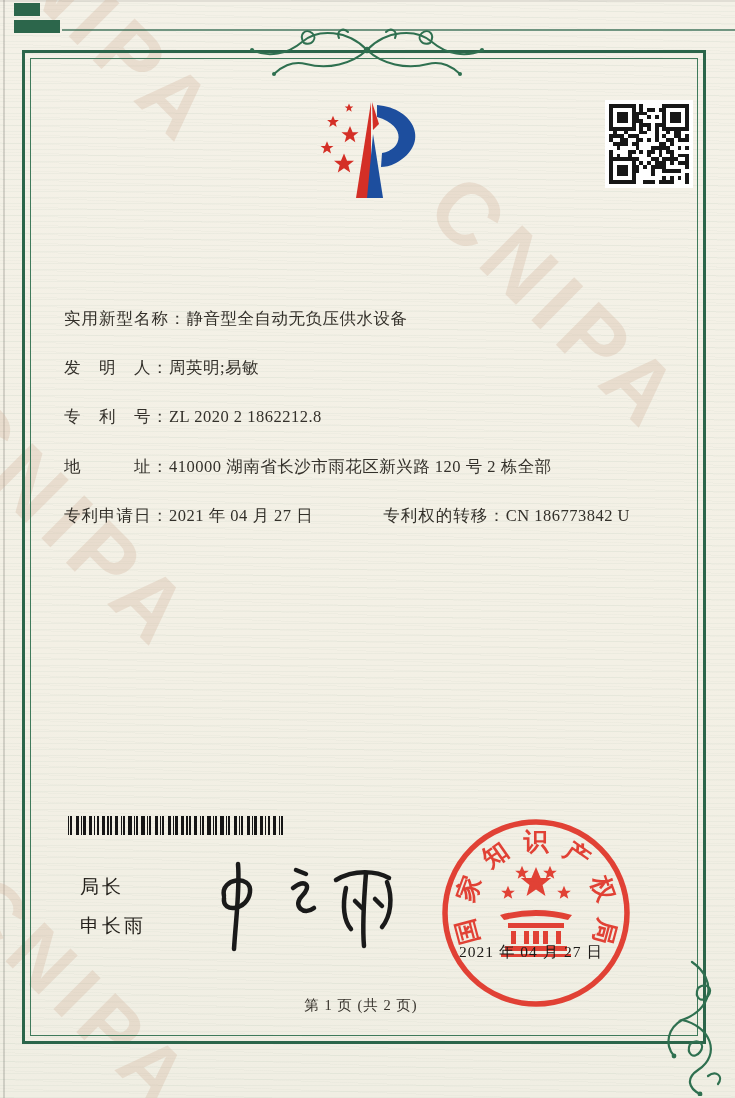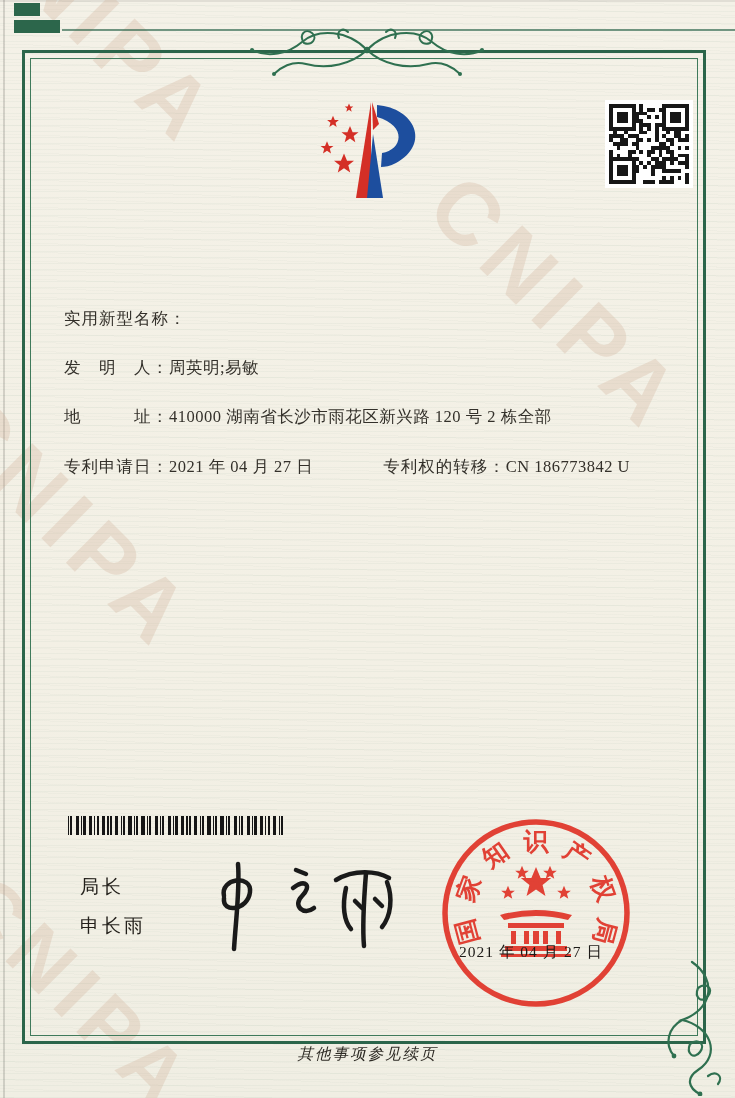--- a/index.html
+++ b/index.html
@@ -367,24 +367,29 @@
     <g fill="#1d4e9e">
       <polygon points="81,34 75,98 91,98"></polygon>
       <path d="M85,5 C123,8 139,44 104,63 C98,66 93,67 89,67 L90,53 C110,50 116,26 85,17 Z"></path>
     </g>
   </svg>
 
 
   <div class="fields">
     <div class="field-row">
       <span class="field-label">实用新型名称：</span>
+      <span class="field-value">静音型全自动无负压供水设备</span>
     </div>
     <div class="field-row">
       <span class="field-label">发　明　人：</span>
       <span class="field-value">周英明;易敏</span>
+    </div>
+    <div class="field-row">
+      <span class="field-label">专　利　号：</span>
+      <span class="field-value">ZL 2020 2 1862212.8</span>
     </div>
     <div class="field-row">
       <span class="field-label">地　　　址：</span>
       <span class="field-value">410000 湖南省长沙市雨花区新兴路 120 号 2 栋全部</span>
     </div>
     <div class="field-row">
       <span class="field-label">专利申请日：</span>
       <span class="field-value">2021 年 04 月 27 日</span>
       <span class="field-label grant-no">专利权的转移：</span>
       <span class="field-value">CN 186773842 U</span>
@@ -465,15 +470,15 @@
       <path d="M50,30 C58,24 66,30 60,38 C54,46 46,40 50,30"></path>
       <path d="M42,86 C50,80 58,86 52,94 C46,102 38,96 42,86"></path>
       <path d="M60,118 C68,112 76,118 70,126"></path>
     </g>
     <g fill="#2f7050">
         <circle cx="26" cy="98" r="2.4"></circle>
         <circle cx="52" cy="136" r="2.4"></circle>
       </g>
   </svg>
 
-  <div class="note">其他事项参见续页</div>
+  <div class="footer-page">第 1 页 (共 2 页)</div>
 
 </div>
 
 </body></html>

